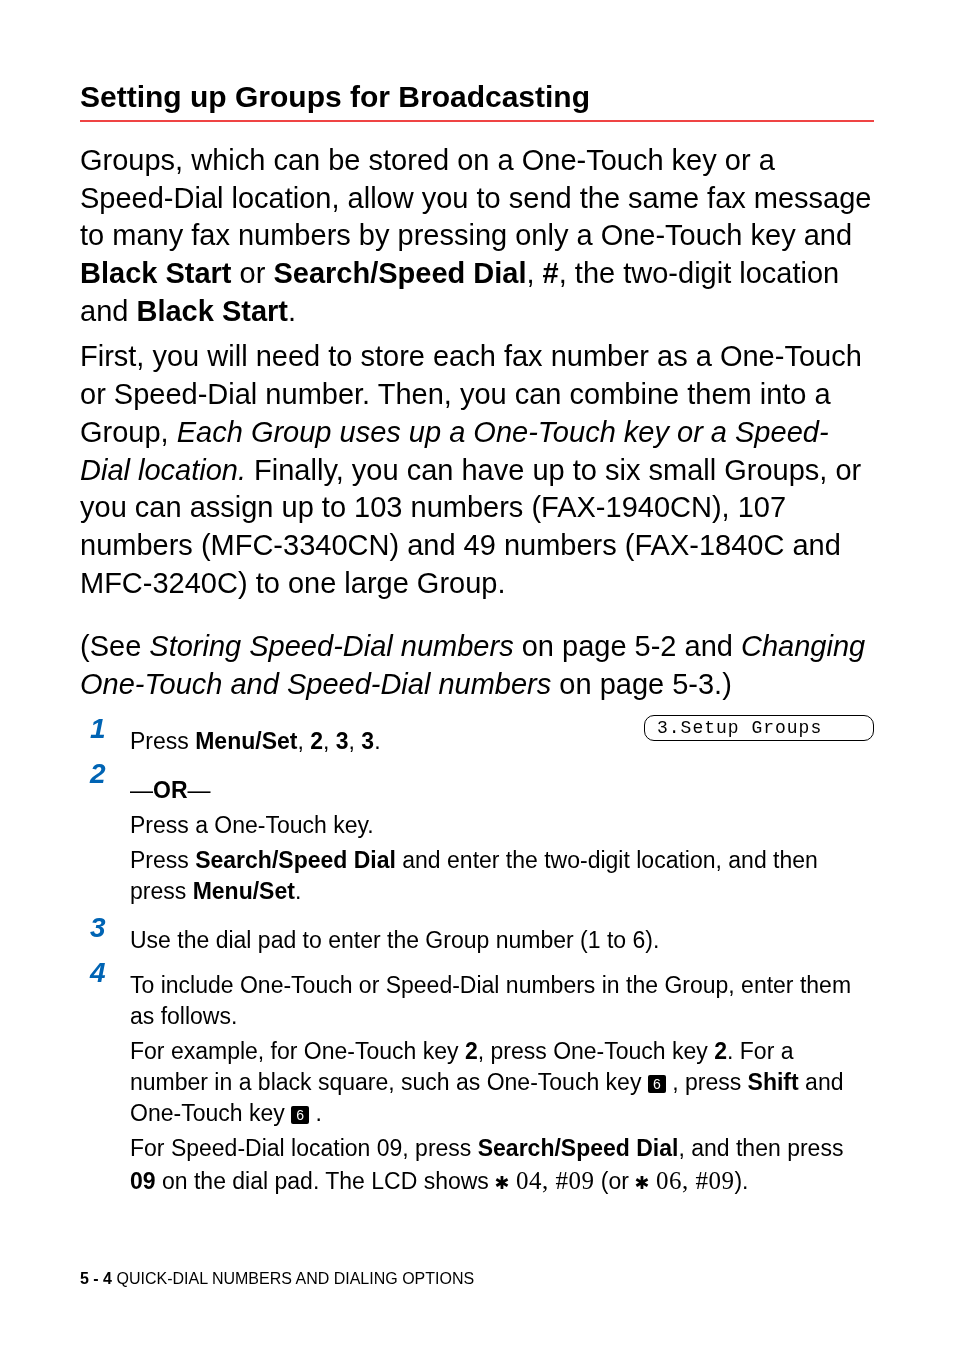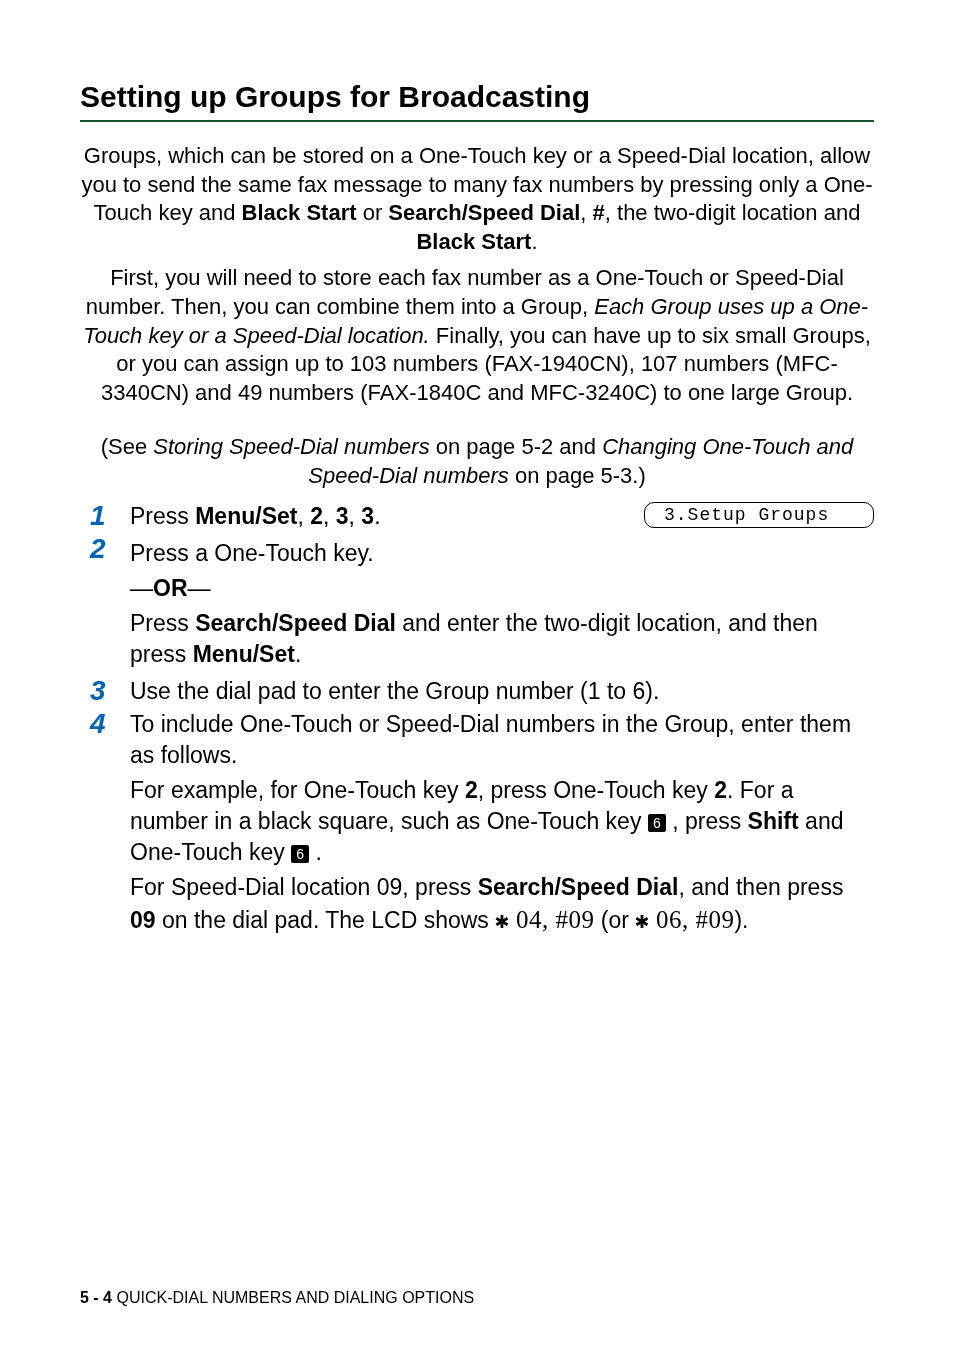--- a/index.html
+++ b/index.html
@@ -6,29 +6,28 @@
   html, body { width: 954px; height: 1352px; background: #fff; }
   body {
     font-family: Arial, Helvetica, sans-serif;
     color: #000;
     padding: 80px 80px 0 80px;
     position: relative;
   }
   .heading {
     font-size: 30px;
     font-weight: bold;
-    border-bottom: 2px solid #14532d;
+    border-bottom: 2px solid #ef4444;
     padding-bottom: 6px;
     margin-bottom: 20px;
   }
   .para {
-    font-size: 22px;
+    font-size: 29px;
     line-height: 1.3;
     margin-bottom: 8px;
-    text-align: center;
   }
   .bold { font-weight: bold; }
   .italic { font-style: italic; }
   .steps {
     margin-top: 10px;
   }
   .step-row {
     display: flex;
     align-items: flex-start;
     margin-bottom: 2px;
@@ -41,35 +40,36 @@
     font-style: italic;
     color: #0064b4;
     text-align: left;
     padding-left: 10px;
     line-height: 1.1;
   }
   .step-body {
     flex: 1;
     font-size: 23px;
     line-height: 1.35;
+    margin-top: 12px;
   }
   .step-sub {
     margin-top: 4px;
     margin-bottom: 4px;
   }
   .lcd-wrap {
     position: absolute;
     top: 0;
     right: 0;
     line-height: 1;
   }
   .lcd {
     border: 1.5px solid #000;
     border-radius: 10px;
-    padding: 3px 10px 3px 19px;
+    padding: 3px 10px 3px 12px;
     font-family: "Courier New", Courier, monospace;
     font-size: 18px;
     letter-spacing: 1px;
     white-space: pre;
     display: inline-block;
     min-width: 230px;
   }
   .mono { font-family: Liberation Serif, serif; font-size: 25px; letter-spacing: 0.5px; }
   .step1-row { position: relative; }
   .key-icon {
@@ -79,21 +79,21 @@
     font-size: 14px;
     line-height: 18px;
     width: 18px;
     height: 18px;
     text-align: center;
     vertical-align: 1px;
     border-radius: 2px;
   }
   .footer {
     position: absolute;
-    bottom: 45px;
+    bottom: 64px;
     left: 80px;
     font-size: 16px;
   }
   .footer .pg { font-weight: bold; }
   .star { font-family: "Courier New", Courier, monospace; }
 </style>
 </head>
 <body>
 
 <div class="heading">Setting up Groups for Broadcasting</div>
@@ -118,24 +118,24 @@
       <span>Press </span><span class="bold">Menu/Set</span><span>, </span><span class="bold">2</span><span>, </span><span class="bold">3</span><span>, </span><span class="bold">3</span><span>.</span>
       <div class="lcd-wrap">
         <span class="lcd">3.Setup Groups  </span>
       </div>
     </div>
   </div>
 
   <div class="step-row">
     <div class="step-num">2</div>
     <div class="step-body">
-      <div class="step-sub">Press a One-Touch key.</div>
       <div class="step-sub">
         <span>—</span><span class="bold">OR</span><span>—</span>
       </div>
+      <div class="step-sub">Press a One-Touch key.</div>
       <div class="step-sub">
         <span>Press </span><span class="bold">Search/Speed Dial</span><span> and enter the two-digit location, and then press </span><span class="bold">Menu/Set</span><span>.</span>
       </div>
     </div>
   </div>
 
   <div class="step-row">
     <div class="step-num">3</div>
     <div class="step-body">
       <div>Use the dial pad to enter the Group number (1 to 6).</div>

